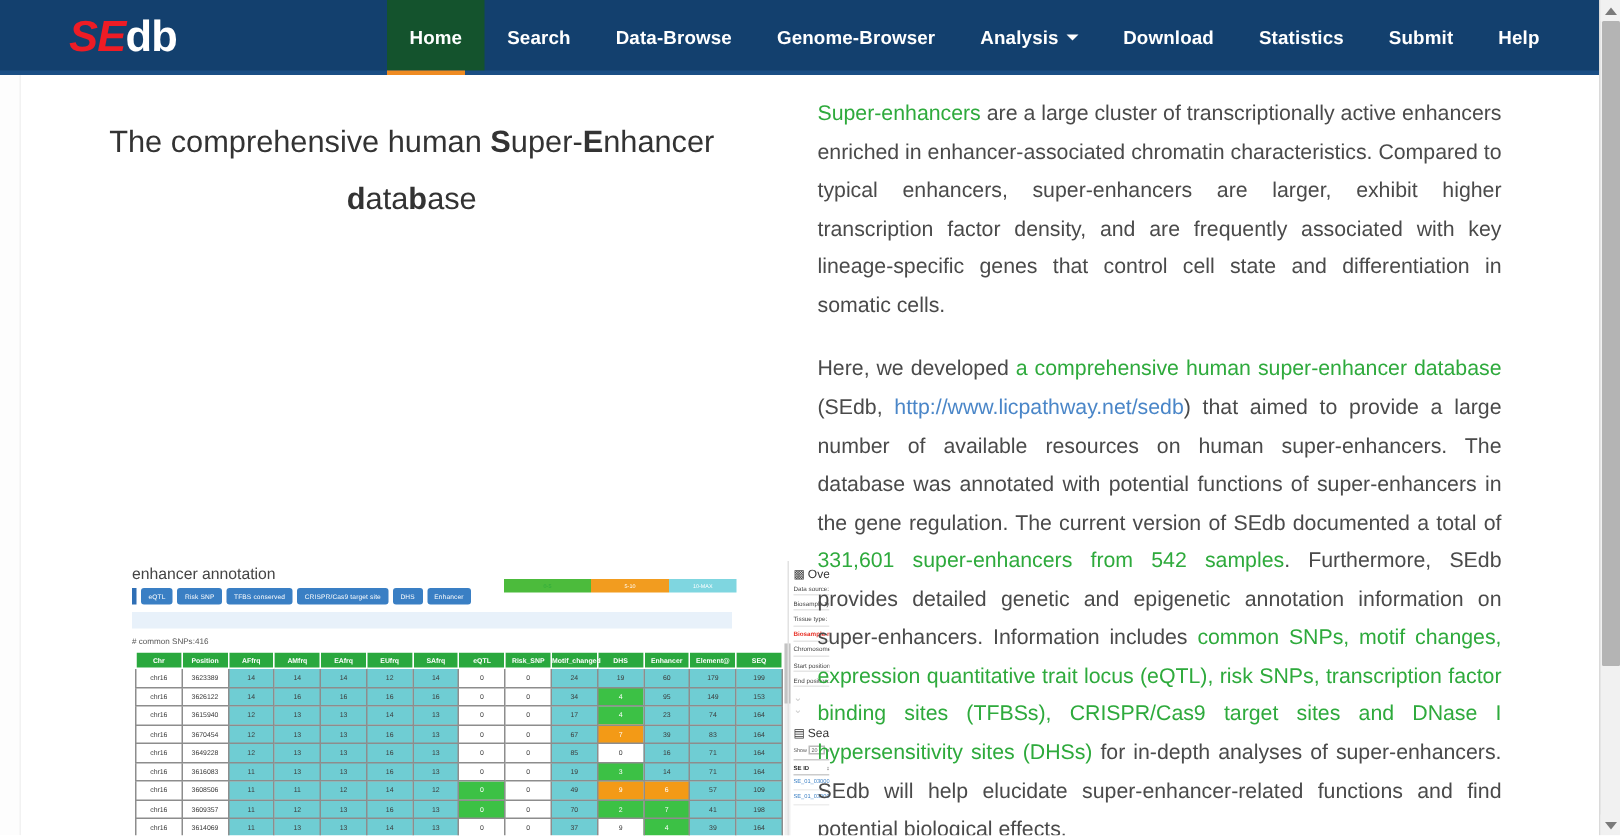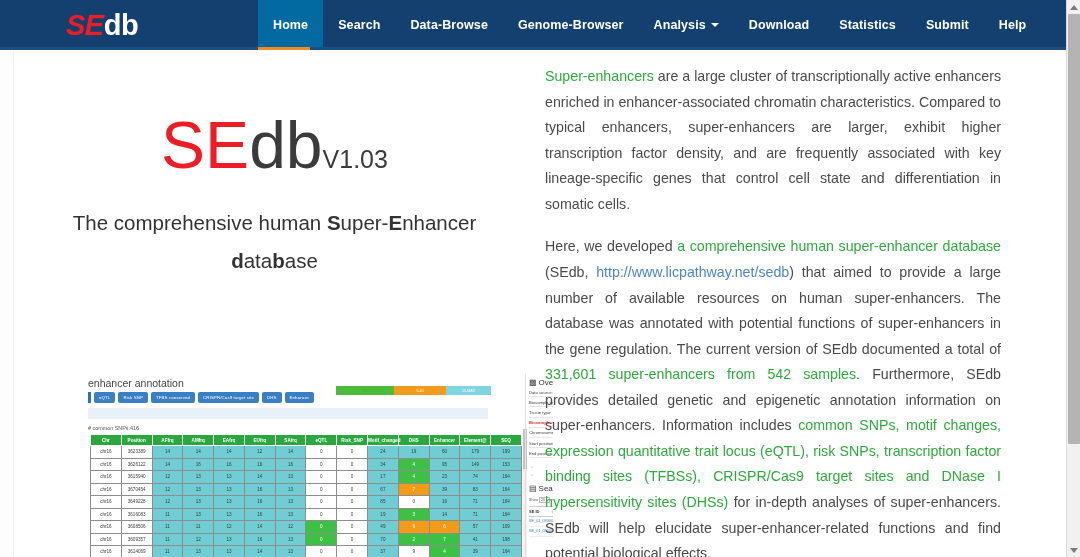--- a/index.html
+++ b/index.html
@@ -5,29 +5,29 @@
   * { box-sizing: border-box; margin:0; padding:0; }
   html,body { width:1080px; height:557px; overflow:hidden; background:#fff;
     font-family:"Liberation Sans", sans-serif; }
 
   #page { position:relative; width:1080px; height:557px; overflow:hidden; background:#fff; }
 
   
   .navbar { position:absolute; left:0; top:0; width:1066px; height:50px;
     background:#13406e; display:flex; align-items:stretch; }
   .nav-left { width:258px; display:flex; align-items:center; }
-  .brand { margin-left:66px; font-size:29px; font-weight:bold; line-height:1;
+  .brand { margin-left:46px; font-size:29px; font-weight:bold; line-height:1;
     letter-spacing:-0.5px; }
   .brand .se { color:#ee1c25; font-style:italic; }
   .brand .db { color:#ffffff; }
   .nav-items { display:flex; align-items:stretch; }
   .nav-item { display:flex; align-items:center; padding:0 15px; color:#fff;
     font-size:12.5px; font-weight:bold; white-space:nowrap; cursor:pointer;
     letter-spacing:0.1px; }
-  .nav-item.active { background:#0369a1;align-items:center; }
+  .nav-item.active { background:#14532d;align-items:center; }
   .caret { display:inline-block; width:0; height:0; margin-left:5px;
     border-left:4px solid transparent; border-right:4px solid transparent;
     border-top:4px solid #fff; }
   .nav-underline { position:absolute; left:0; top:47px; width:1066px; height:3px;
     background:#1a4e84; }
   .nav-underline .seg { position:absolute; left:258px; top:0; width:52px; height:3px;
     background:#ef8b22; }
 
   
   .left-edge { position:absolute; left:0; top:50px; width:14px; height:507px;
@@ -173,23 +173,20 @@
         </div>
       </div>
   </div>
   <div class="nav-underline">
     <div class="seg"></div>
   </div>
 
   <div class="left-edge"></div>
 
   <div class="left-col">
-    <div class="hero-title">
-      <span class="se">SE</span><span class="db">db</span><span class="ver">V1.03</span>
-    </div>
     <div class="hero-sub">
       <span>The comprehensive human </span><b>S</b><span>uper-</span><b>E</b><span>nhancer</span>
       <b>d</b><span>ata</span><b>b</b><span>ase</span>
     </div>
 
     <div class="shot">
       <div class="shot-title">enhancer annotation</div>
       <div class="shot-tabs" id="shot-tabs">
         <div class="bar"></div>
       <span class="shot-tab">eQTL</span>

